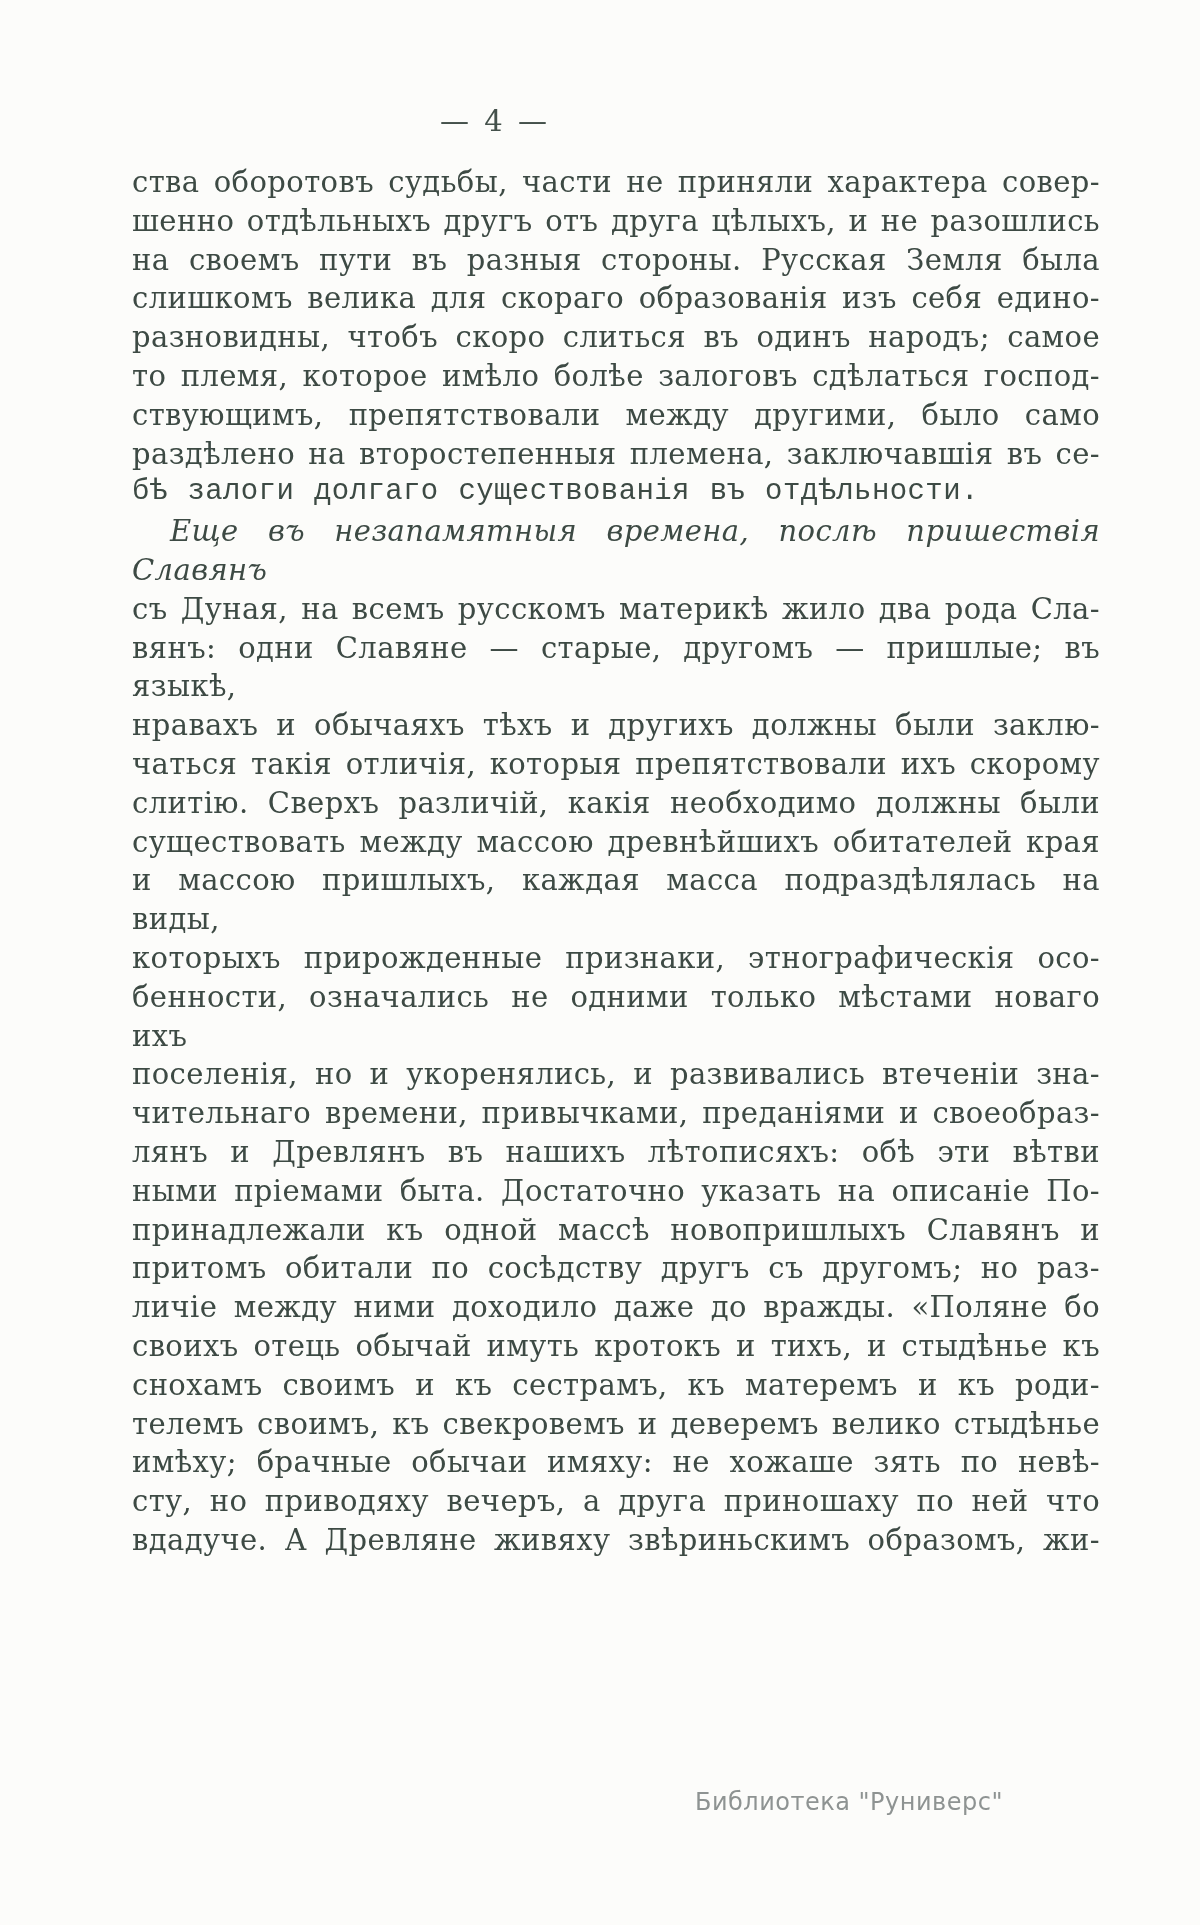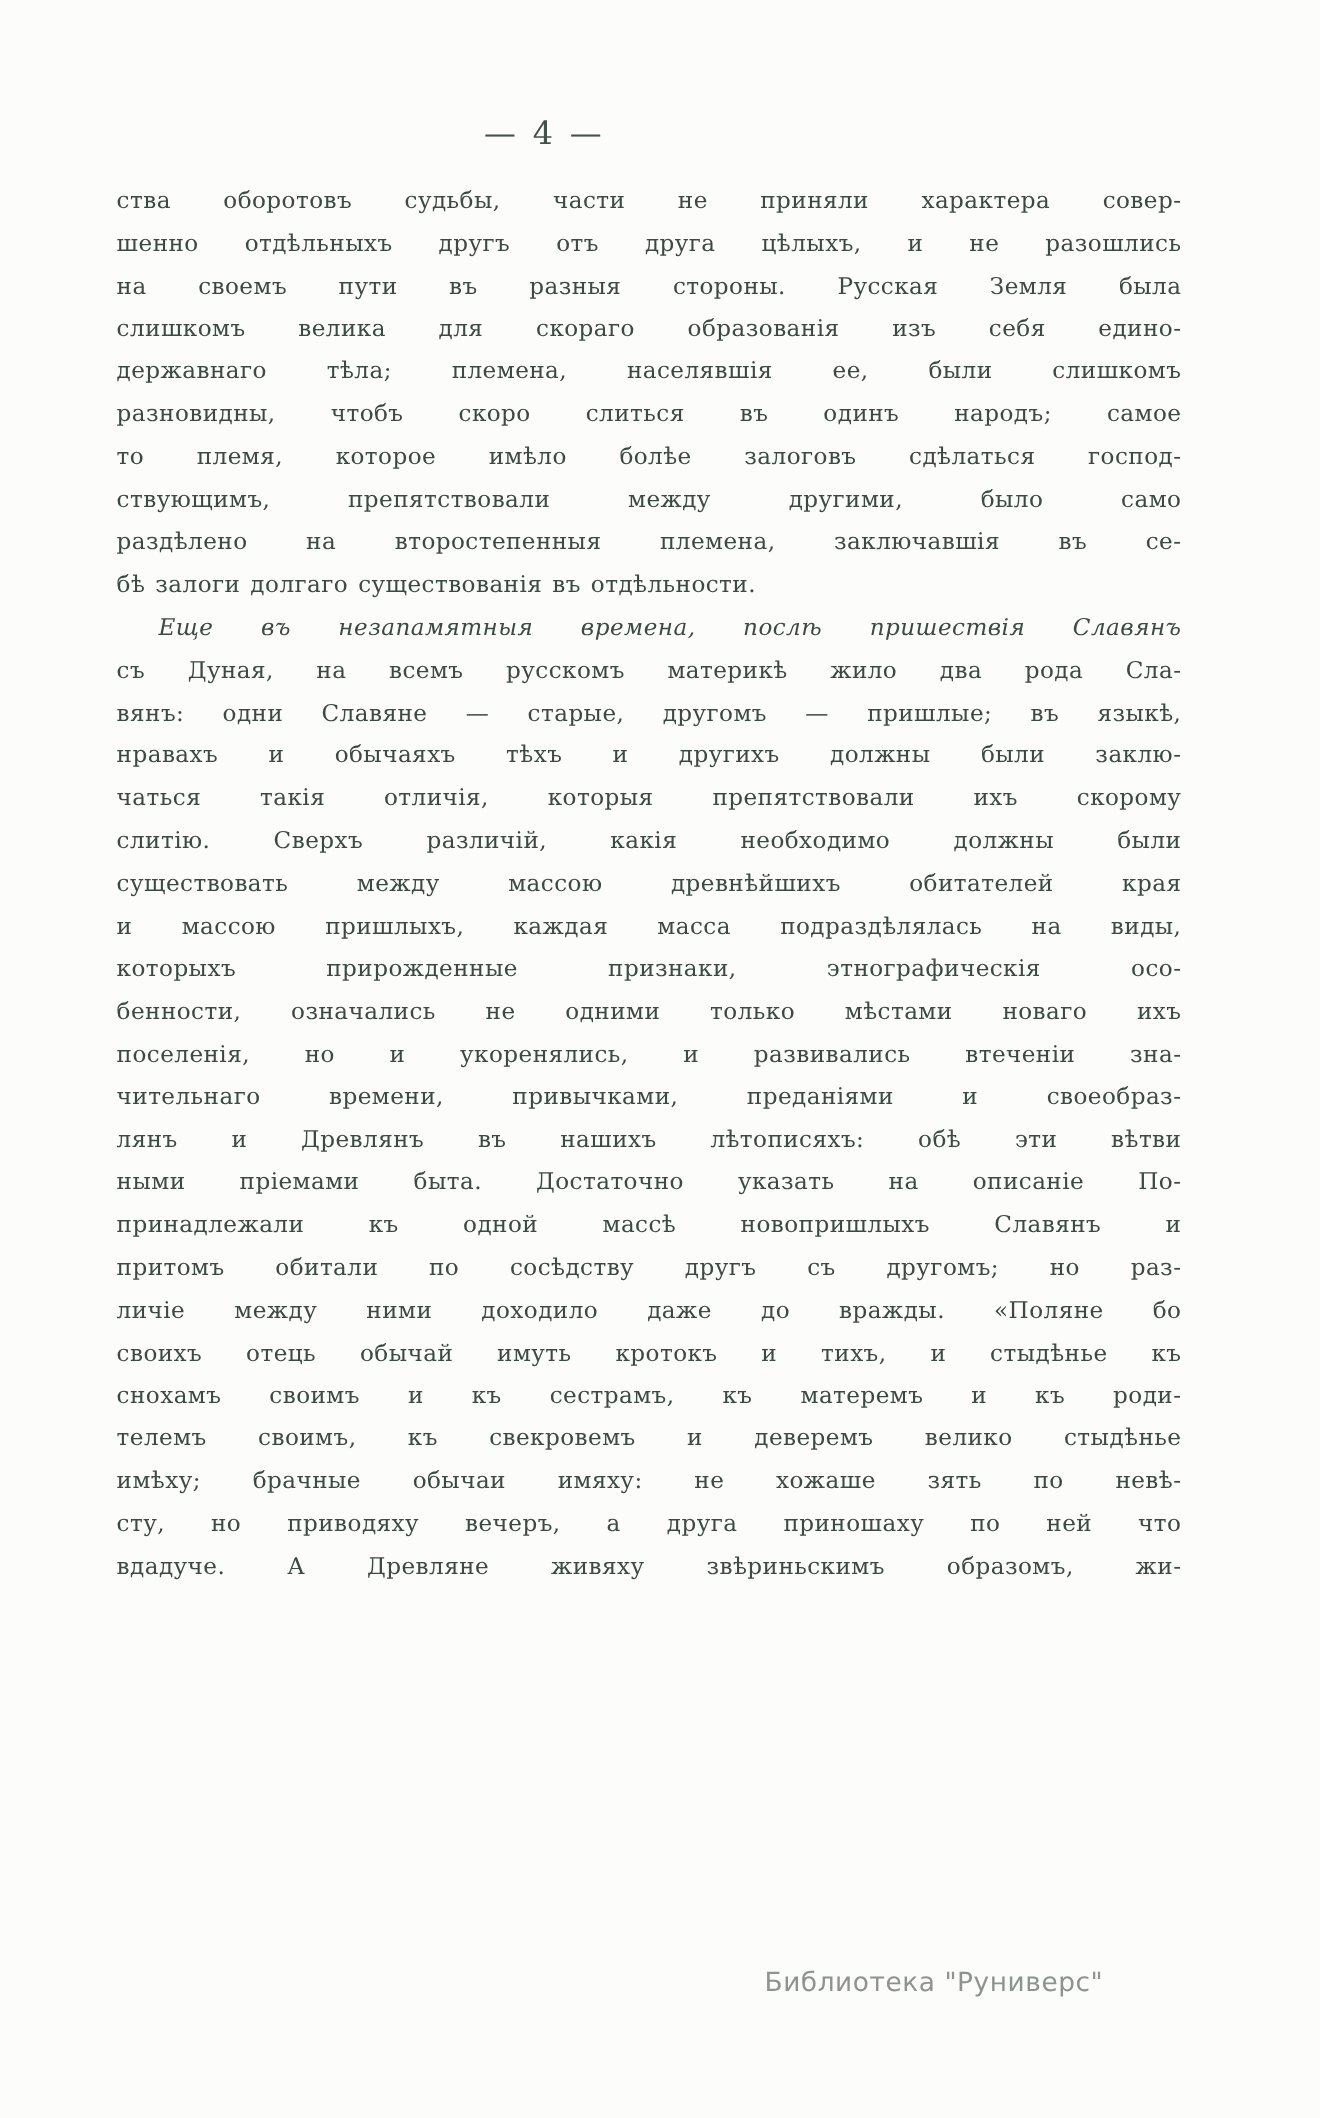--- a/index.html
+++ b/index.html
@@ -22,34 +22,34 @@
     left: 0;
     width: 990px;
     text-align: center;
     font-size: 29px;
     letter-spacing: 3px;
     color: #44514b;
   }
   .text-block {
     position: absolute;
     top: 163px;
-    left: 106px;
+    left: 132px;
     width: 968px;
-    font-size: 21px;
+    font-size: 29px;
     line-height: 38.8px;
     letter-spacing: 0.4px;
     word-spacing: 2px;
   }
   .paragraph { margin: 0; }
   .line {
     text-align: justify;
     text-align-last: justify;
     white-space: normal;
   }
-  .line.flush { text-align-last: left; }
+  .line.flush { text-align-last: left; font-family: Liberation Mono, monospace; }
   .line.indent { text-indent: 38px; font-style: italic; }
   .watermark {
     position: absolute;
     left: 695px;
     top: 1788px;
     font-family: "DejaVu Sans", sans-serif;
     font-size: 24px;
     color: #8e9392;
     letter-spacing: 0.5px;
   }
@@ -59,21 +59,20 @@
 
 <div class="page">
   <div class="page-number">— 4 —</div>
 
   <div class="text-block">
       <div class="paragraph">
         <div class="line">ства оборотовъ судьбы, части не приняли характера совер-</div>
         <div class="line">шенно отдѣльныхъ другъ отъ друга цѣлыхъ, и не разошлись</div>
         <div class="line">на своемъ пути въ разныя стороны. Русская Земля была</div>
         <div class="line">слишкомъ велика для скораго образованія изъ себя едино-</div>
-        <div class="line">державнаго тѣла; племена, населявшія ее, были слишкомъ</div>
         <div class="line">разновидны, чтобъ скоро слиться въ одинъ народъ; самое</div>
         <div class="line">то племя, которое имѣло болѣе залоговъ сдѣлаться господ-</div>
         <div class="line">ствующимъ, препятствовали между другими, было само</div>
         <div class="line">раздѣлено на второстепенныя племена, заключавшія въ се-</div>
         <div class="line flush">бѣ залоги долгаго существованія въ отдѣльности.</div>
       </div>
       <div class="paragraph">
         <div class="line indent">Еще въ незапамятныя времена, послѣ пришествія Славянъ</div>
         <div class="line">съ Дуная, на всемъ русскомъ материкѣ жило два рода Сла-</div>
         <div class="line">вянъ: одни Славяне — старые, другомъ — пришлые; въ языкѣ,</div>

